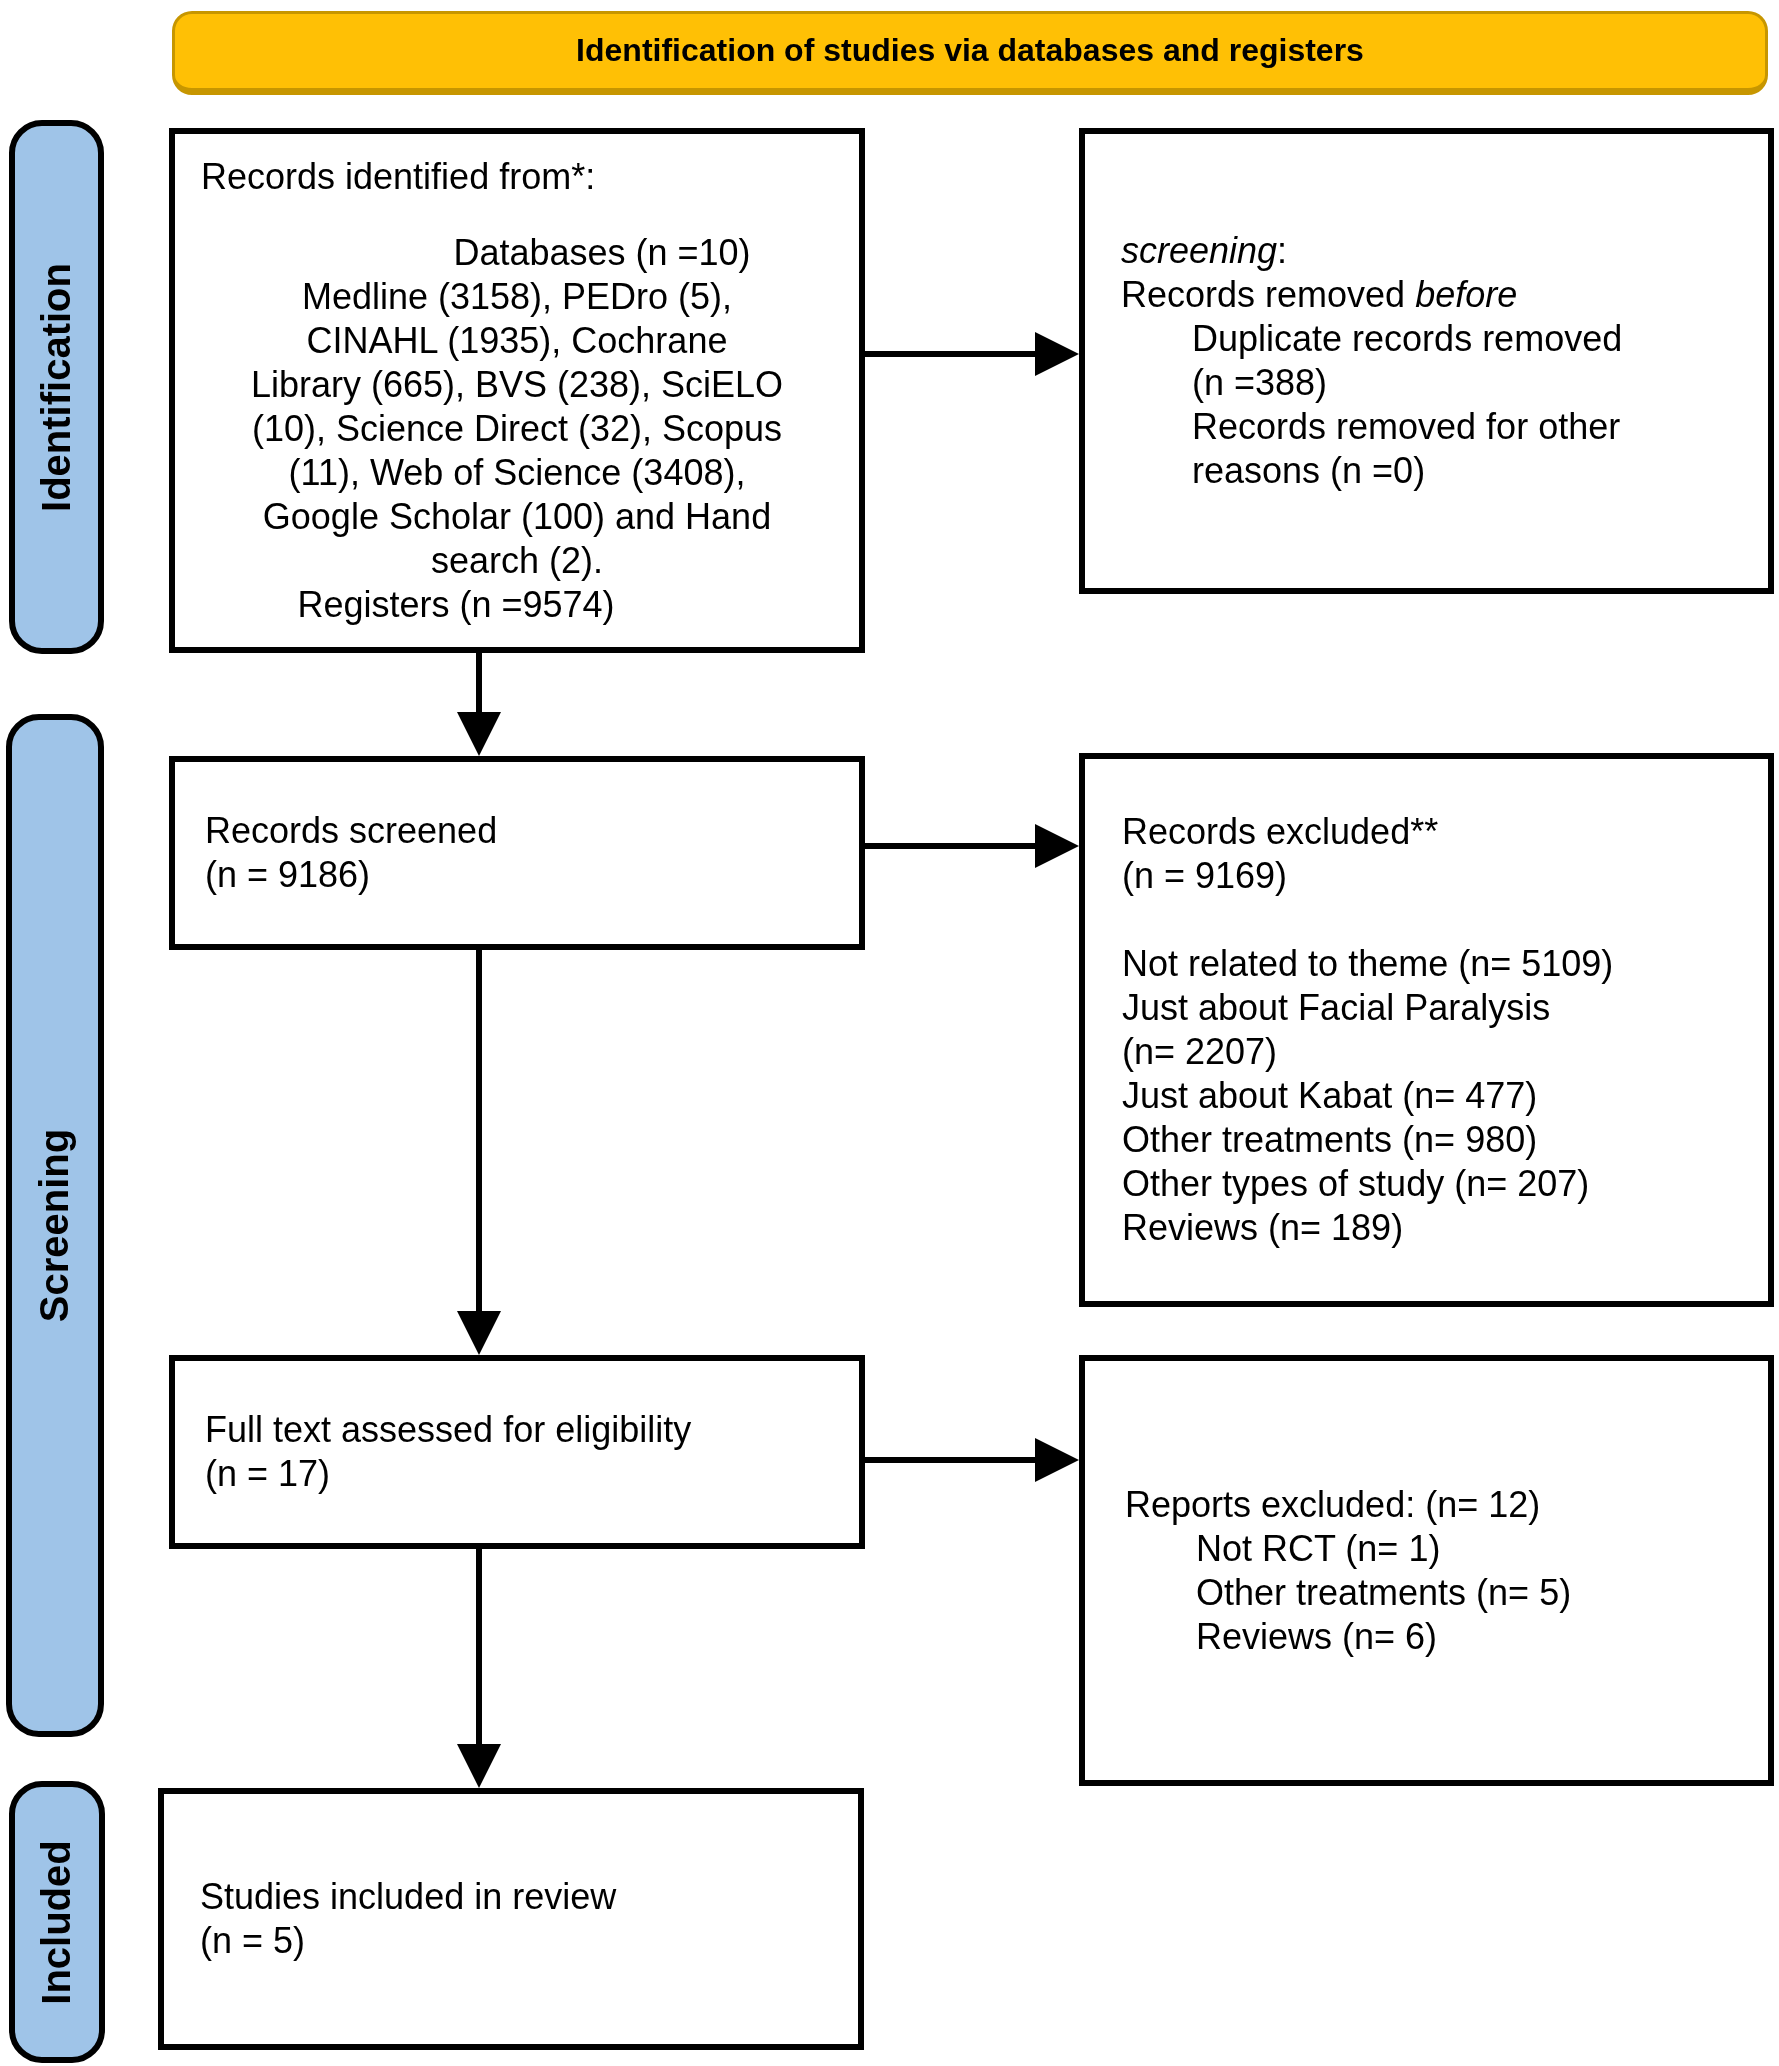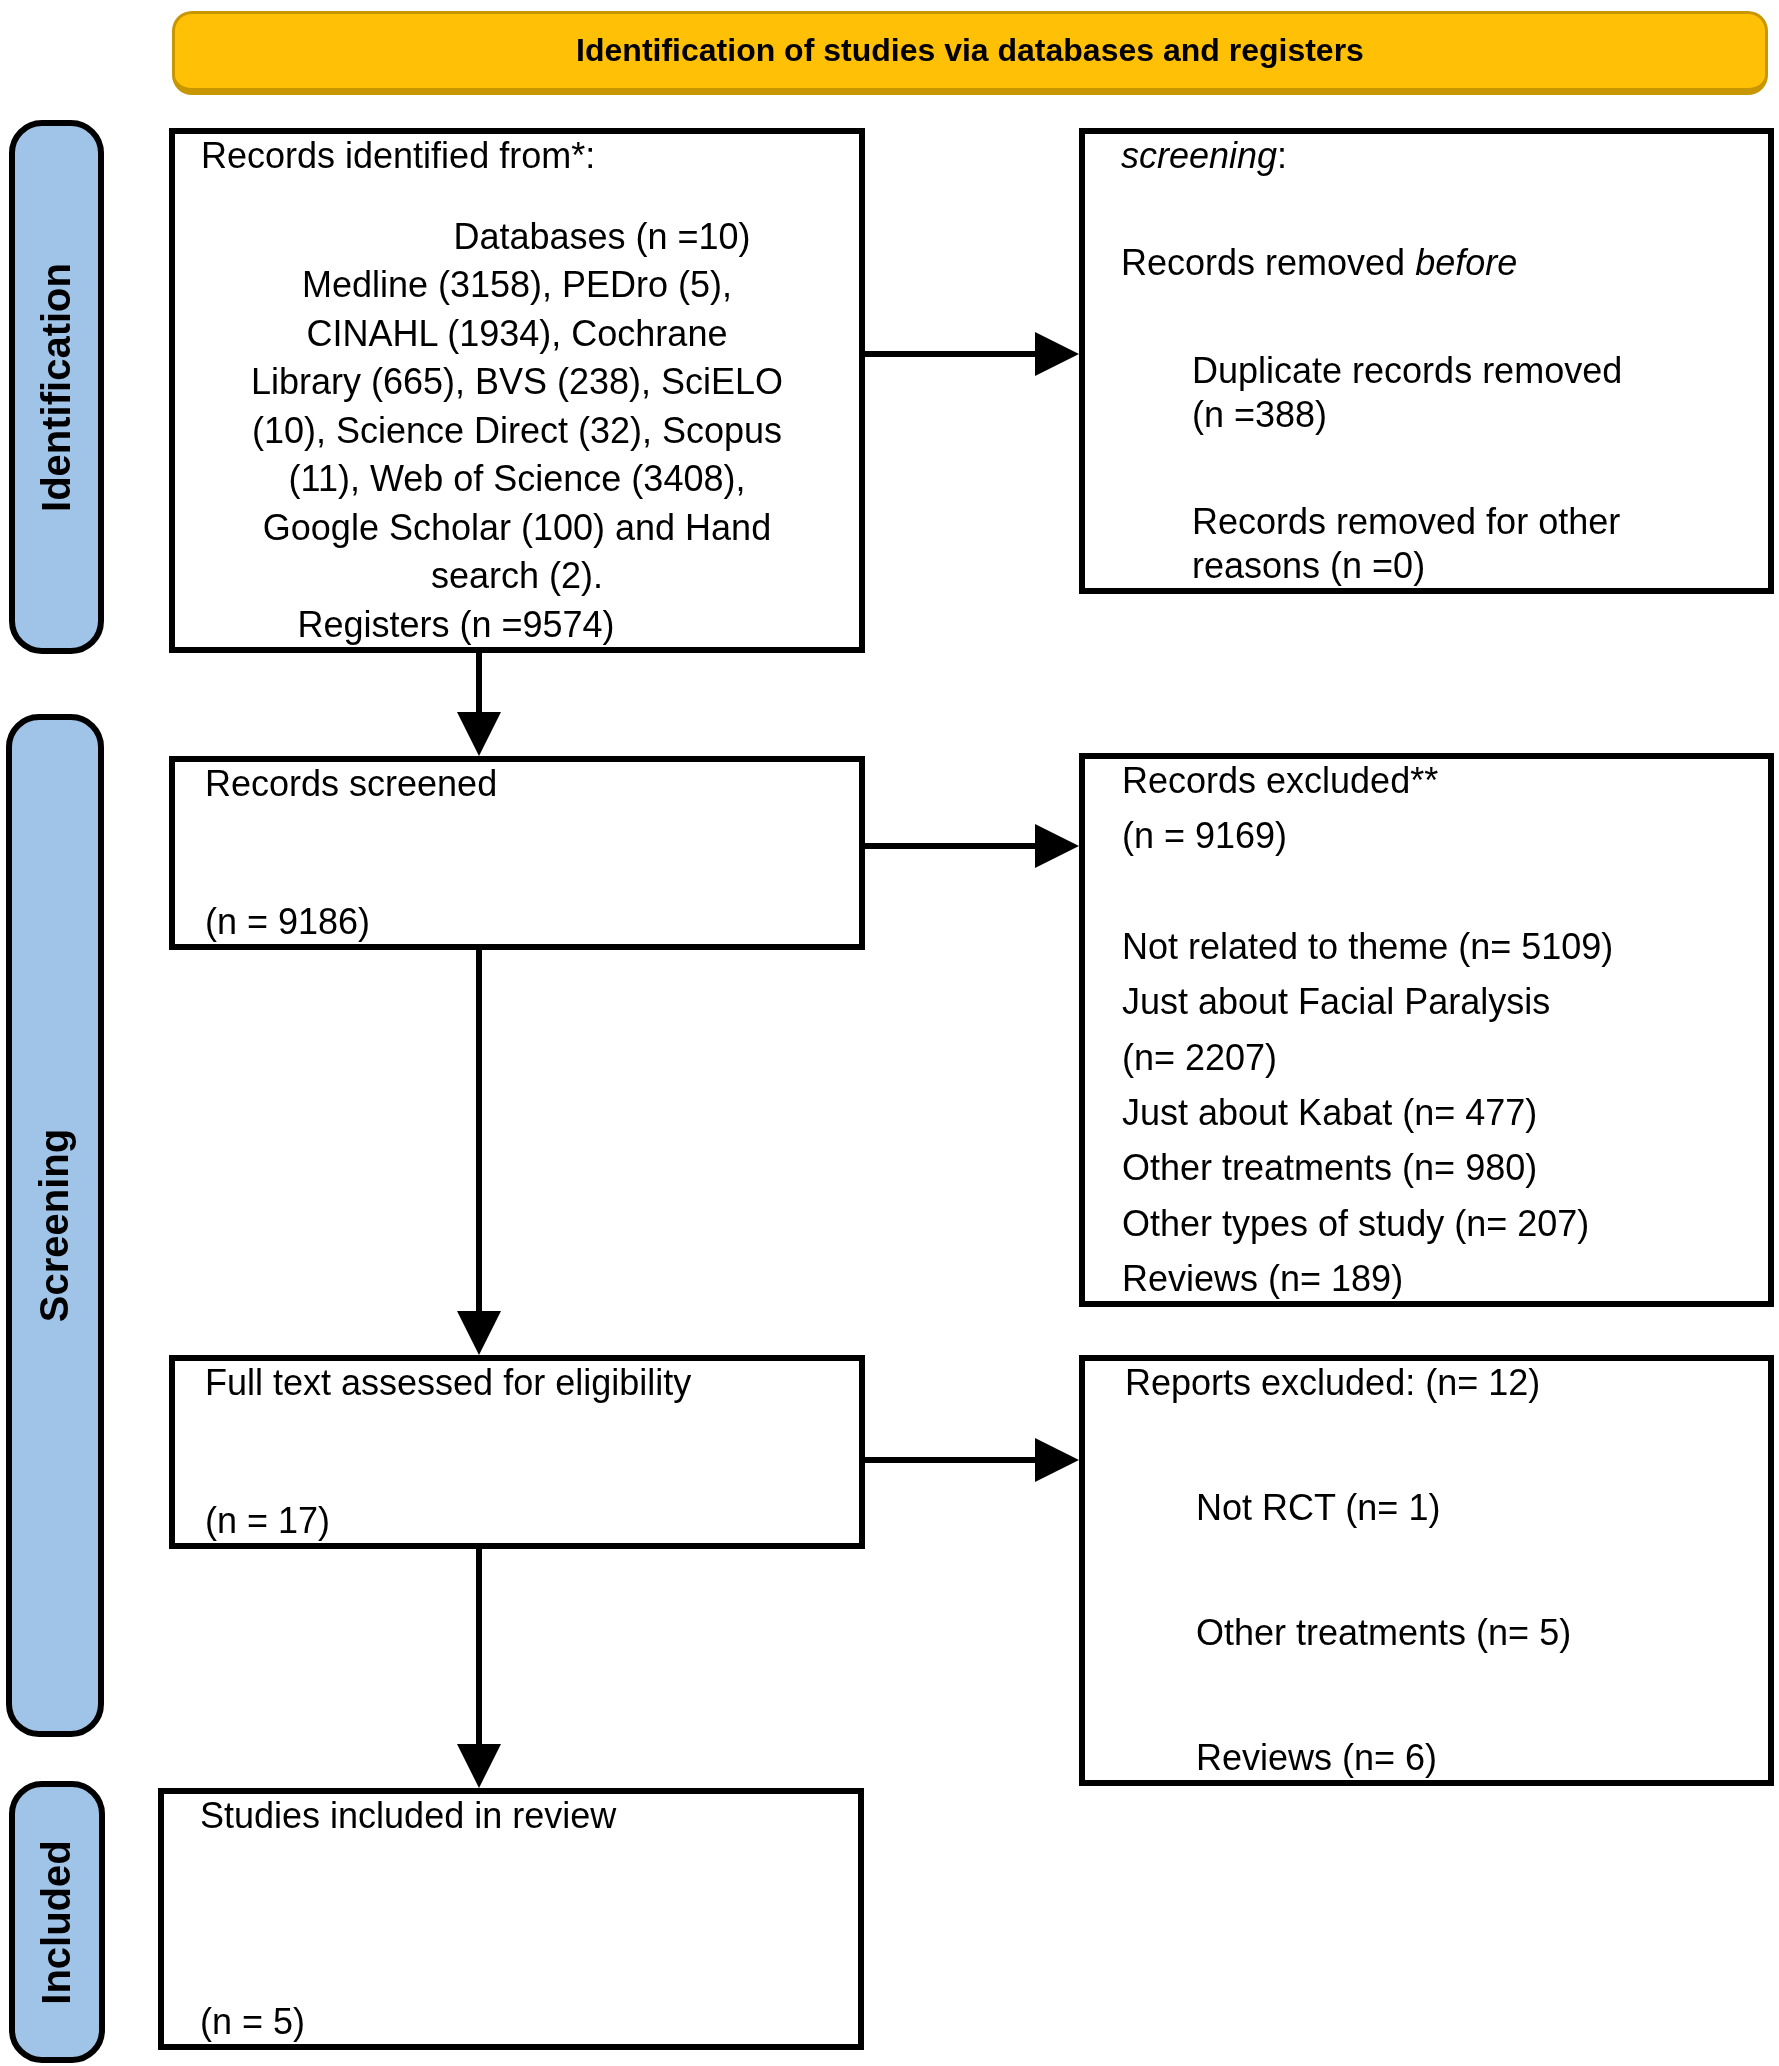--- a/index.html
+++ b/index.html
@@ -19,21 +19,21 @@
     position:absolute;box-sizing:border-box;background:#9FC4E8;border:6.4px solid #000;border-radius:33px;
     display:flex;align-items:center;justify-content:center;
   }
   .stage span{transform:rotate(-90deg);white-space:nowrap;font-weight:bold;font-size:40px;}
   #stage-identification{left:8.5px;top:120px;width:95px;height:534px;}
   #stage-screening{left:5.7px;top:714px;width:98px;height:1023px;}
   #stage-included{left:8.5px;top:1781px;width:96px;height:282px;}
   
   .fbox{
     position:absolute;box-sizing:border-box;background:#fff;border:6.4px solid #000;
-    display:flex;flex-direction:column;justify-content:space-between;
+    display:flex;flex-direction:column;justify-content:center;
     font-size:36px;line-height:44px;
   }
   #box-identified{left:169px;top:128px;width:696px;height:525px;padding:0 26px;}
   #box-removed{left:1079px;top:128px;width:695px;height:466px;padding:0 43px 0 36px;}
   #box-screened{left:169px;top:756px;width:696px;height:194px;padding:0 21.4px 0 30px;}
   #box-excluded{left:1079px;top:753px;width:695px;height:554px;padding:0 21.4px 0 37px;}
   #box-fulltext{left:169px;top:1355px;width:696px;height:194px;padding:0 21.4px 0 30px;}
   #box-reports{left:1079px;top:1355px;width:695px;height:431px;padding:0 13px 0 40px;}
   #box-included{left:158px;top:1788px;width:706px;height:262px;padding:0 21.4px 0 36px;}
   .bline{min-height:44px;}
@@ -65,21 +65,21 @@
     <span>Screening</span>
   </div>
   <div class="stage" id="stage-included">
     <span>Included</span>
   </div>
 
   <div class="fbox" id="box-identified">
     <div class="bline l-left">Records identified from*:</div>
     <div class="bline l-center shift-right">Databases (n =10)</div>
     <div class="bline l-center">Medline (3158), PEDro (5),</div>
-    <div class="bline l-center">CINAHL (1934), Cochrane</div>
+    <div class="bline l-center">CINAHL (1935), Cochrane</div>
     <div class="bline l-center">Library (665), BVS (238), SciELO</div>
     <div class="bline l-center">(10), Science Direct (32), Scopus</div>
     <div class="bline l-center">(11), Web of Science (3408),</div>
     <div class="bline l-center">Google Scholar (100) and Hand</div>
     <div class="bline l-center">search (2).</div>
     <div class="bline l-center shift-left">Registers (n =9574)</div>
   </div>
 
   <div class="fbox" id="box-removed">
     <div class="bline l-left removed-intro"><i>screening</i><span>:</span></div>

